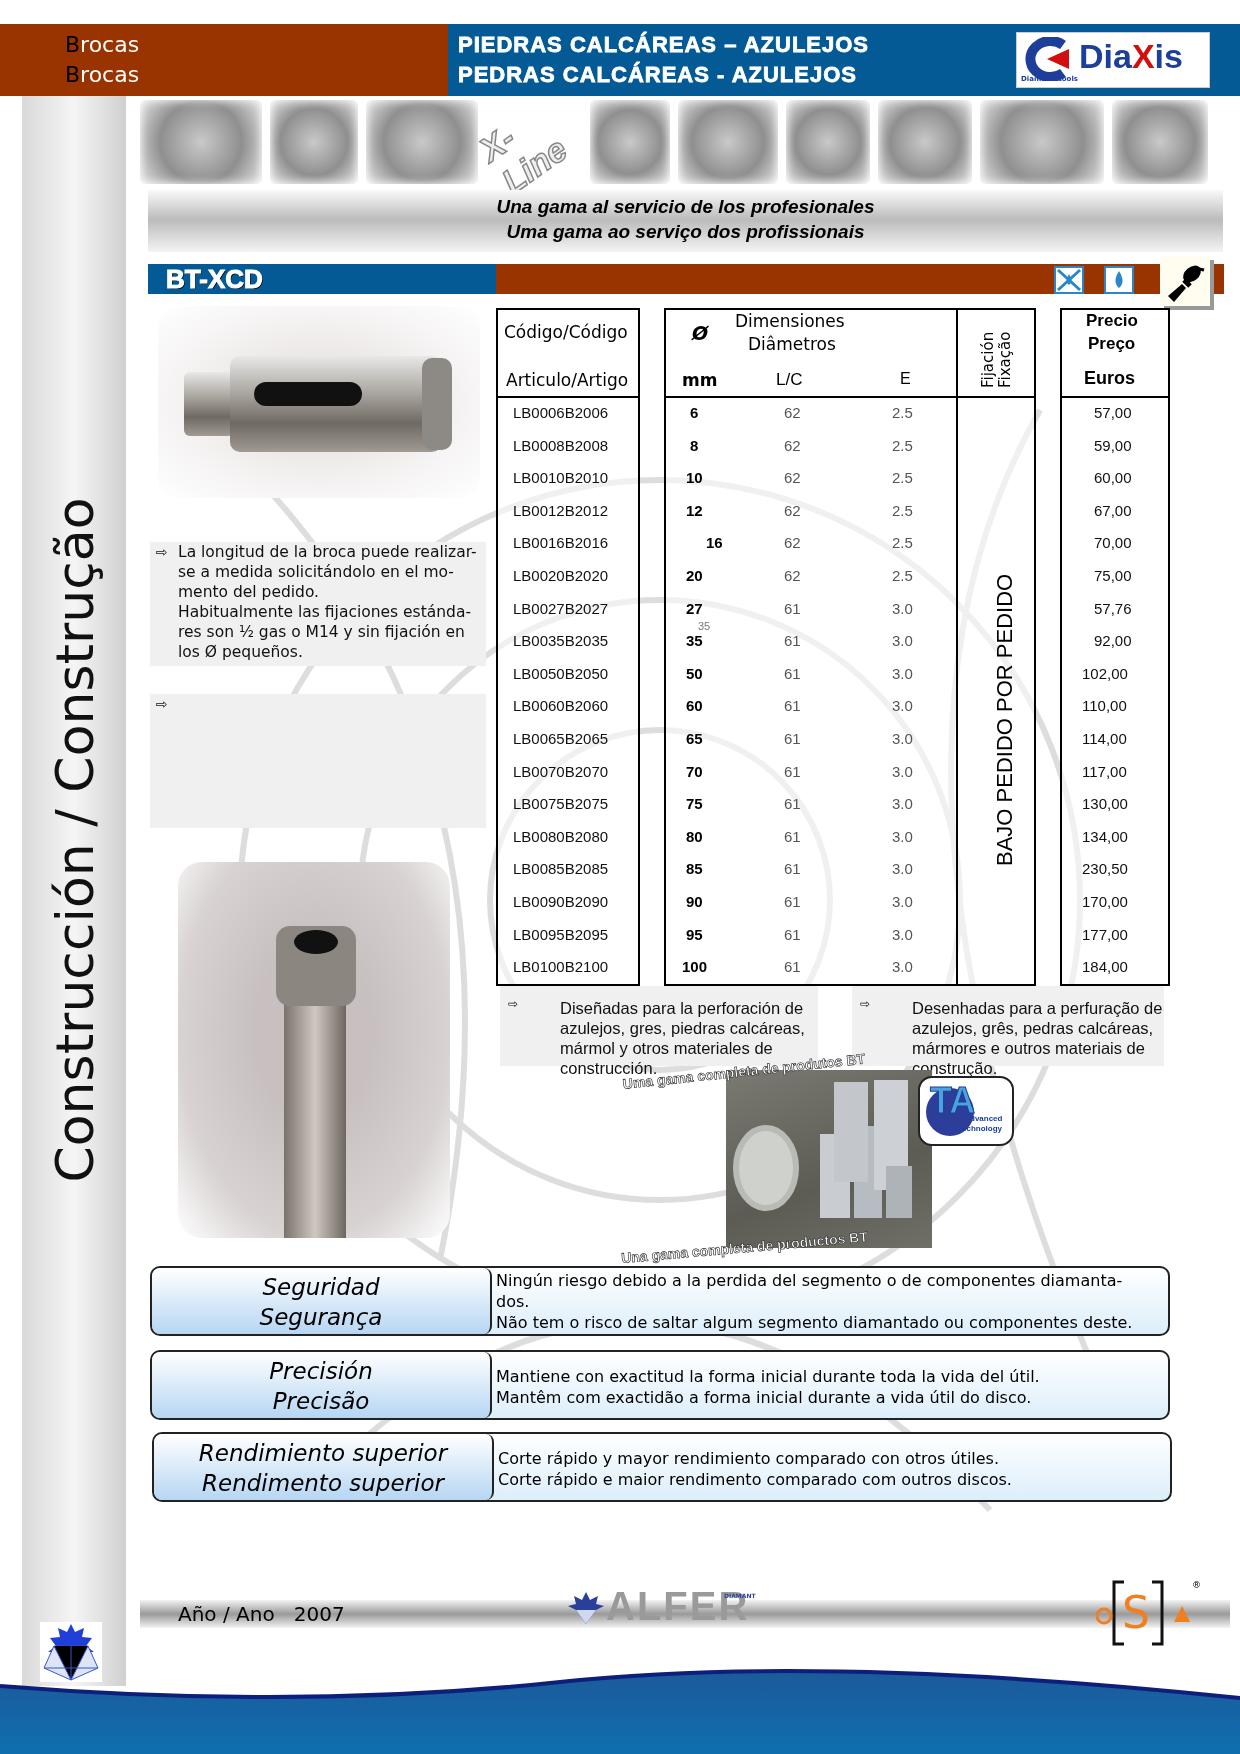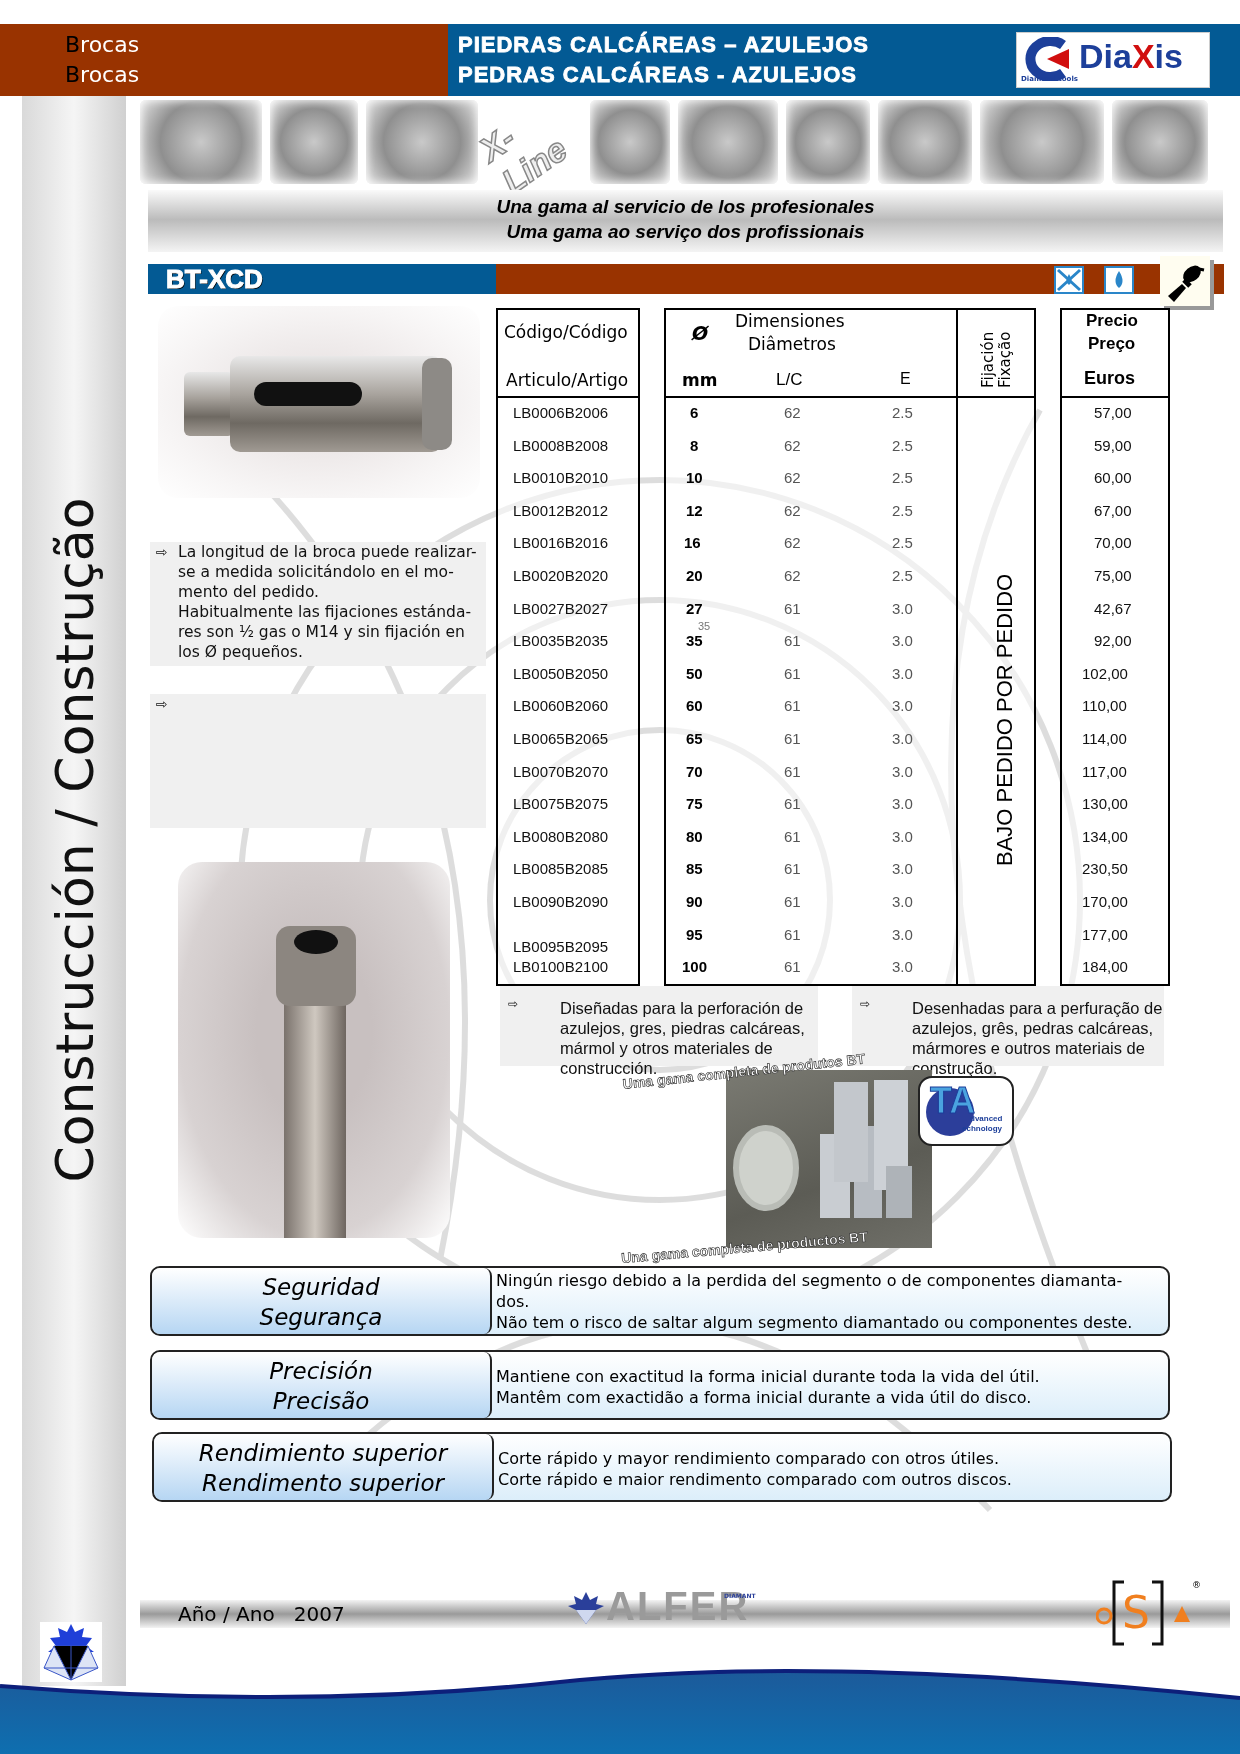--- a/index.html
+++ b/index.html
@@ -266,38 +266,38 @@
     </div>
     <div class="abs" style="left: 0px; top: 502px;">
       <span class="row-cell code" style="left:513px;top:0">LB0012B2012</span>
       <span class="row-cell mm" style="left:686px;top:0">12</span>
       <span class="row-cell lc" style="left:784px;top:0">62</span>
       <span class="row-cell e" style="left:892px;top:0">2.5</span>
       <span class="row-cell price" style="left:1094px;top:0">67,00</span>
     </div>
     <div class="abs" style="left: 0px; top: 534px;">
       <span class="row-cell code" style="left:513px;top:0">LB0016B2016</span>
-      <span class="row-cell mm" style="left:684px;top:0">16</span>
+      <span class="row-cell mm" style="left:706px;top:0">16</span>
       <span class="row-cell lc" style="left:784px;top:0">62</span>
       <span class="row-cell e" style="left:892px;top:0">2.5</span>
       <span class="row-cell price" style="left:1094px;top:0">70,00</span>
     </div>
     <div class="abs" style="left: 0px; top: 567px;">
       <span class="row-cell code" style="left:513px;top:0">LB0020B2020</span>
       <span class="row-cell mm" style="left:686px;top:0">20</span>
       <span class="row-cell lc" style="left:784px;top:0">62</span>
       <span class="row-cell e" style="left:892px;top:0">2.5</span>
       <span class="row-cell price" style="left:1094px;top:0">75,00</span>
     </div>
     <div class="abs" style="left: 0px; top: 600px;">
       <span class="row-cell code" style="left:513px;top:0">LB0027B2027</span>
       <span class="row-cell mm" style="left:686px;top:0">27</span>
       <span class="row-cell lc" style="left:784px;top:0">61</span>
       <span class="row-cell e" style="left:892px;top:0">3.0</span>
-      <span class="row-cell price" style="left:1094px;top:0">42,67</span>
+      <span class="row-cell price" style="left:1094px;top:0">57,76</span>
     </div>
     <div class="abs" style="left: 0px; top: 632px;">
       <span class="row-cell code" style="left:513px;top:0">LB0035B2035</span>
       <span class="row-cell mm" style="left:686px;top:0">35</span>
       <span class="row-cell lc" style="left:784px;top:0">61</span>
       <span class="row-cell e" style="left:892px;top:0">3.0</span>
       <span class="row-cell price" style="left:1094px;top:0">92,00</span>
     </div>
     <div class="abs" style="left: 0px; top: 665px;">
       <span class="row-cell code" style="left:513px;top:0">LB0050B2050</span>
@@ -349,21 +349,21 @@
       <span class="row-cell price" style="left:1082px;top:0">230,50</span>
     </div>
     <div class="abs" style="left: 0px; top: 893px;">
       <span class="row-cell code" style="left:513px;top:0">LB0090B2090</span>
       <span class="row-cell mm" style="left:686px;top:0">90</span>
       <span class="row-cell lc" style="left:784px;top:0">61</span>
       <span class="row-cell e" style="left:892px;top:0">3.0</span>
       <span class="row-cell price" style="left:1082px;top:0">170,00</span>
     </div>
     <div class="abs" style="left: 0px; top: 926px;">
-      <span class="row-cell code" style="left:513px;top:12px">LB0095B2095</span>
+      <span class="row-cell code" style="left:513px;top:0">LB0095B2095</span>
       <span class="row-cell mm" style="left:686px;top:0">95</span>
       <span class="row-cell lc" style="left:784px;top:0">61</span>
       <span class="row-cell e" style="left:892px;top:0">3.0</span>
       <span class="row-cell price" style="left:1082px;top:0">177,00</span>
     </div>
     <div class="abs" style="left: 0px; top: 958px;">
       <span class="row-cell code" style="left:513px;top:0">LB0100B2100</span>
       <span class="row-cell mm" style="left:682px;top:0">100</span>
       <span class="row-cell lc" style="left:784px;top:0">61</span>
       <span class="row-cell e" style="left:892px;top:0">3.0</span>

